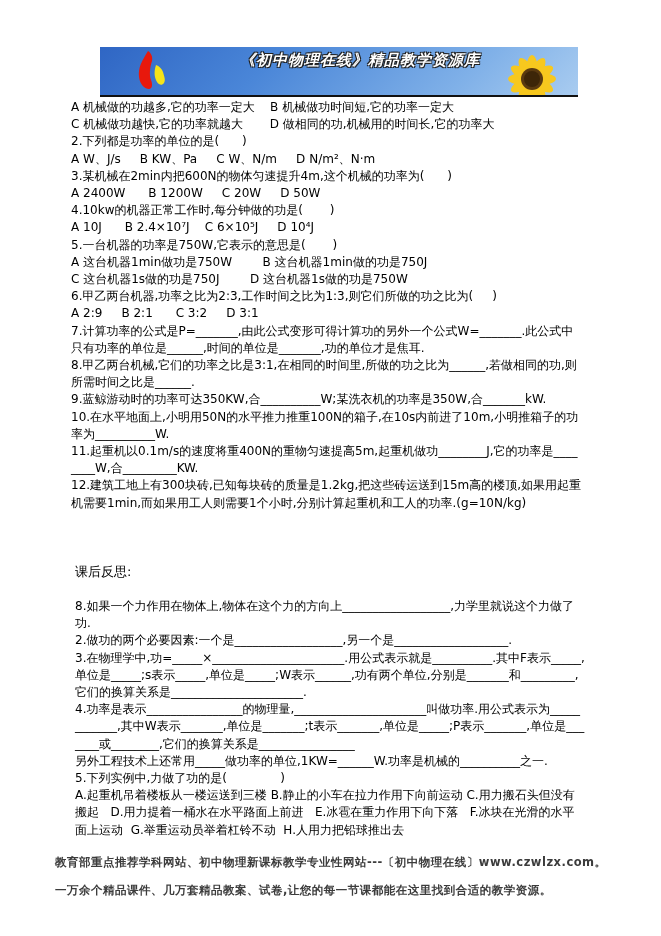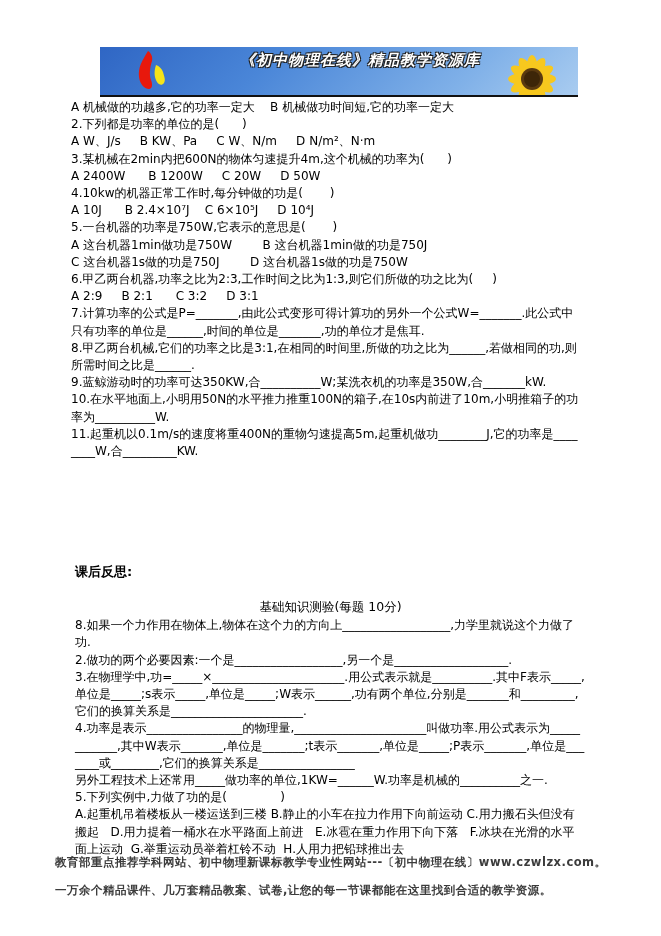--- a/index.html
+++ b/index.html
@@ -32,21 +32,21 @@
   
   .content{
     position:absolute;left:71px;top:99px;width:511px;
     font-size:12px;line-height:17.2px;
   }
   .content p{
     margin:0;white-space:pre-wrap;word-break:break-all;
   }
   .reflection{
     position:absolute;left:75px;top:563px;width:511px;
-    font-size:13px;font-weight:bold;line-height:17px;white-space:pre-wrap;
+    font-size:13px;font-weight:normal;line-height:17px;white-space:pre-wrap;
   }
   .quiz{
     position:absolute;left:75px;top:598px;width:511px;
     font-size:12px;line-height:17.2px;
   }
   .quiz .quiz-title{margin:0 0 2px 0;text-align:center;font-size:12.5px;white-space:pre-wrap;}
   .quiz p{margin:0;white-space:pre-wrap;word-break:break-all;}
   
   .footer{
     position:absolute;left:55px;top:848px;width:553px;
@@ -76,42 +76,43 @@
         <ellipse rx="24" ry="7" transform="rotate(150)"></ellipse>
       </g>
       <circle r="11" fill="#5a3a10"></circle>
       <circle r="8" fill="#3d2608"></circle>
     </g>
   </svg>
 </div>
 
 <div class="content">
   <p>A 机械做的功越多,它的功率一定大    B 机械做功时间短,它的功率一定大</p>
+  <p>C 机械做功越快,它的功率就越大       D 做相同的功,机械用的时间长,它的功率大</p>
   <p>2.下列都是功率的单位的是(      )</p>
   <p>A W、J/s     B KW、Pa     C W、N/m     D N/m²、N·m</p>
   <p>3.某机械在2min内把600N的物体匀速提升4m,这个机械的功率为(      )</p>
   <p>A 2400W      B 1200W     C 20W     D 50W</p>
   <p>4.10kw的机器正常工作时,每分钟做的功是(       )</p>
   <p>A 10J      B 2.4×10⁷J    C 6×10⁵J     D 10⁴J</p>
   <p>5.一台机器的功率是750W,它表示的意思是(       )</p>
   <p>A 这台机器1min做功是750W        B 这台机器1min做的功是750J</p>
   <p>C 这台机器1s做的功是750J        D 这台机器1s做的功是750W</p>
   <p>6.甲乙两台机器,功率之比为2:3,工作时间之比为1:3,则它们所做的功之比为(     )</p>
   <p>A 2:9     B 2:1      C 3:2     D 3:1</p>
   <p>7.计算功率的公式是P=_______,由此公式变形可得计算功的另外一个公式W=_______.此公式中只有功率的单位是______,时间的单位是_______,功的单位才是焦耳.</p>
   <p>8.甲乙两台机械,它们的功率之比是3:1,在相同的时间里,所做的功之比为______,若做相同的功,则所需时间之比是______.</p>
   <p>9.蓝鲸游动时的功率可达350KW,合__________W;某洗衣机的功率是350W,合_______kW.</p>
   <p>10.在水平地面上,小明用50N的水平推力推重100N的箱子,在10s内前进了10m,小明推箱子的功率为__________W.</p>
   <p>11.起重机以0.1m/s的速度将重400N的重物匀速提高5m,起重机做功________J,它的功率是________W,合_________KW.</p>
+  <p>12.建筑工地上有300块砖,已知每块砖的质量是1.2kg,把这些砖运送到15m高的楼顶,如果用起重机需要1min,而如果用工人则需要1个小时,分别计算起重机和工人的功率.(g=10N/kg)</p>
 </div>
 
 <div class="reflection">课后反思:</div>
 
 <div class="quiz">
-  <p class="quiz-title">基础知识测验(每题 10分)</p>
   <p>8.如果一个力作用在物体上,物体在这个力的方向上__________________,力学里就说这个力做了功.</p>
   <p>2.做功的两个必要因素:一个是__________________,另一个是___________________.</p>
   <p>3.在物理学中,功=_____×______________________.用公式表示就是__________.其中F表示_____,单位是_____;s表示_____,单位是_____;W表示______,功有两个单位,分别是_______和_________,它们的换算关系是______________________.</p>
   <p>4.功率是表示________________的物理量,______________________叫做功率.用公式表示为____________,其中W表示_______,单位是_______;t表示_______,单位是_____;P表示_______,单位是_______或________,它们的换算关系是________________</p>
   <p>另外工程技术上还常用_____做功率的单位,1KW=______W.功率是机械的__________之一.</p>
   <p>5.下列实例中,力做了功的是(              )</p>
   <p>A.起重机吊着楼板从一楼运送到三楼 B.静止的小车在拉力作用下向前运动 C.用力搬石头但没有搬起   D.用力提着一桶水在水平路面上前进   E.冰雹在重力作用下向下落   F.冰块在光滑的水平面上运动  G.举重运动员举着杠铃不动  H.人用力把铅球推出去</p>
 </div>
 
 <div class="footer">教育部重点推荐学科网站、初中物理新课标教学专业性网站---〔初中物理在线〕www.czwlzx.com。 一万余个精品课件、几万套精品教案、试卷,让您的每一节课都能在这里找到合适的教学资源。</div>

